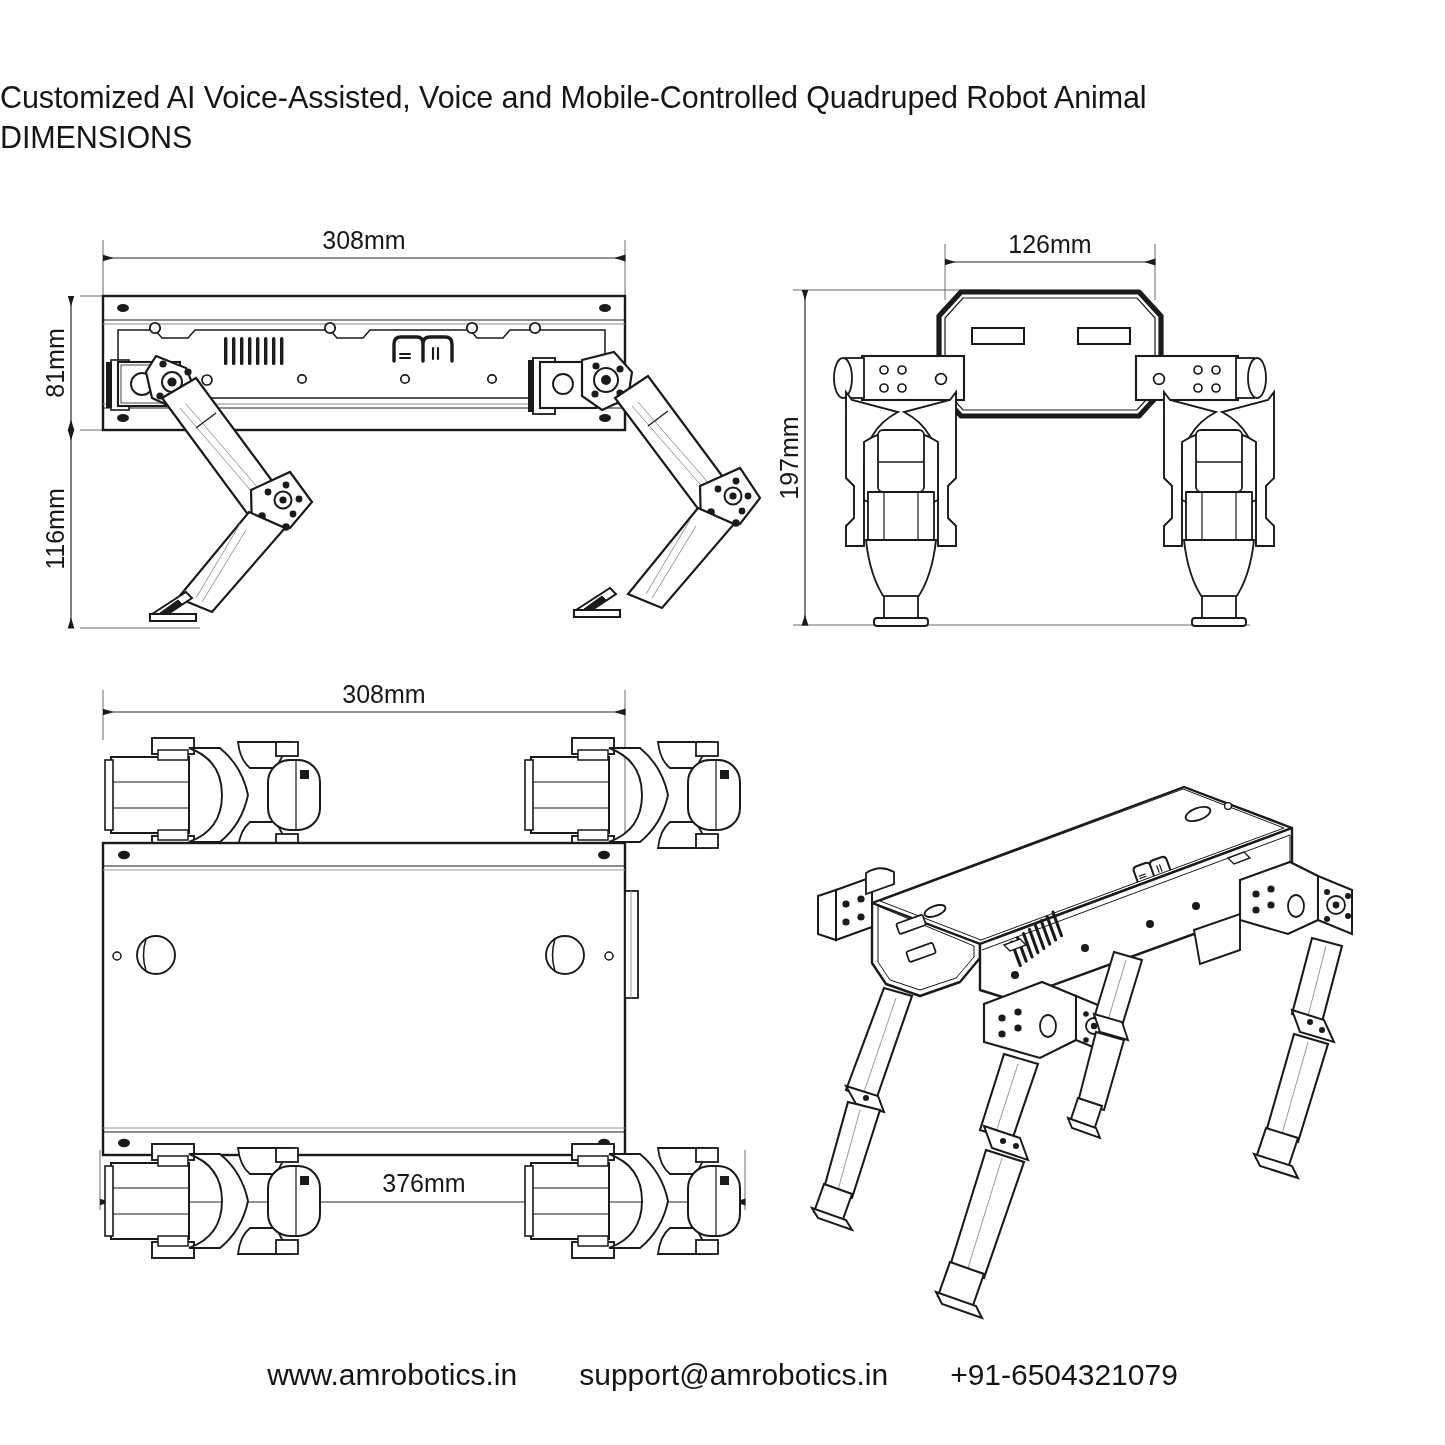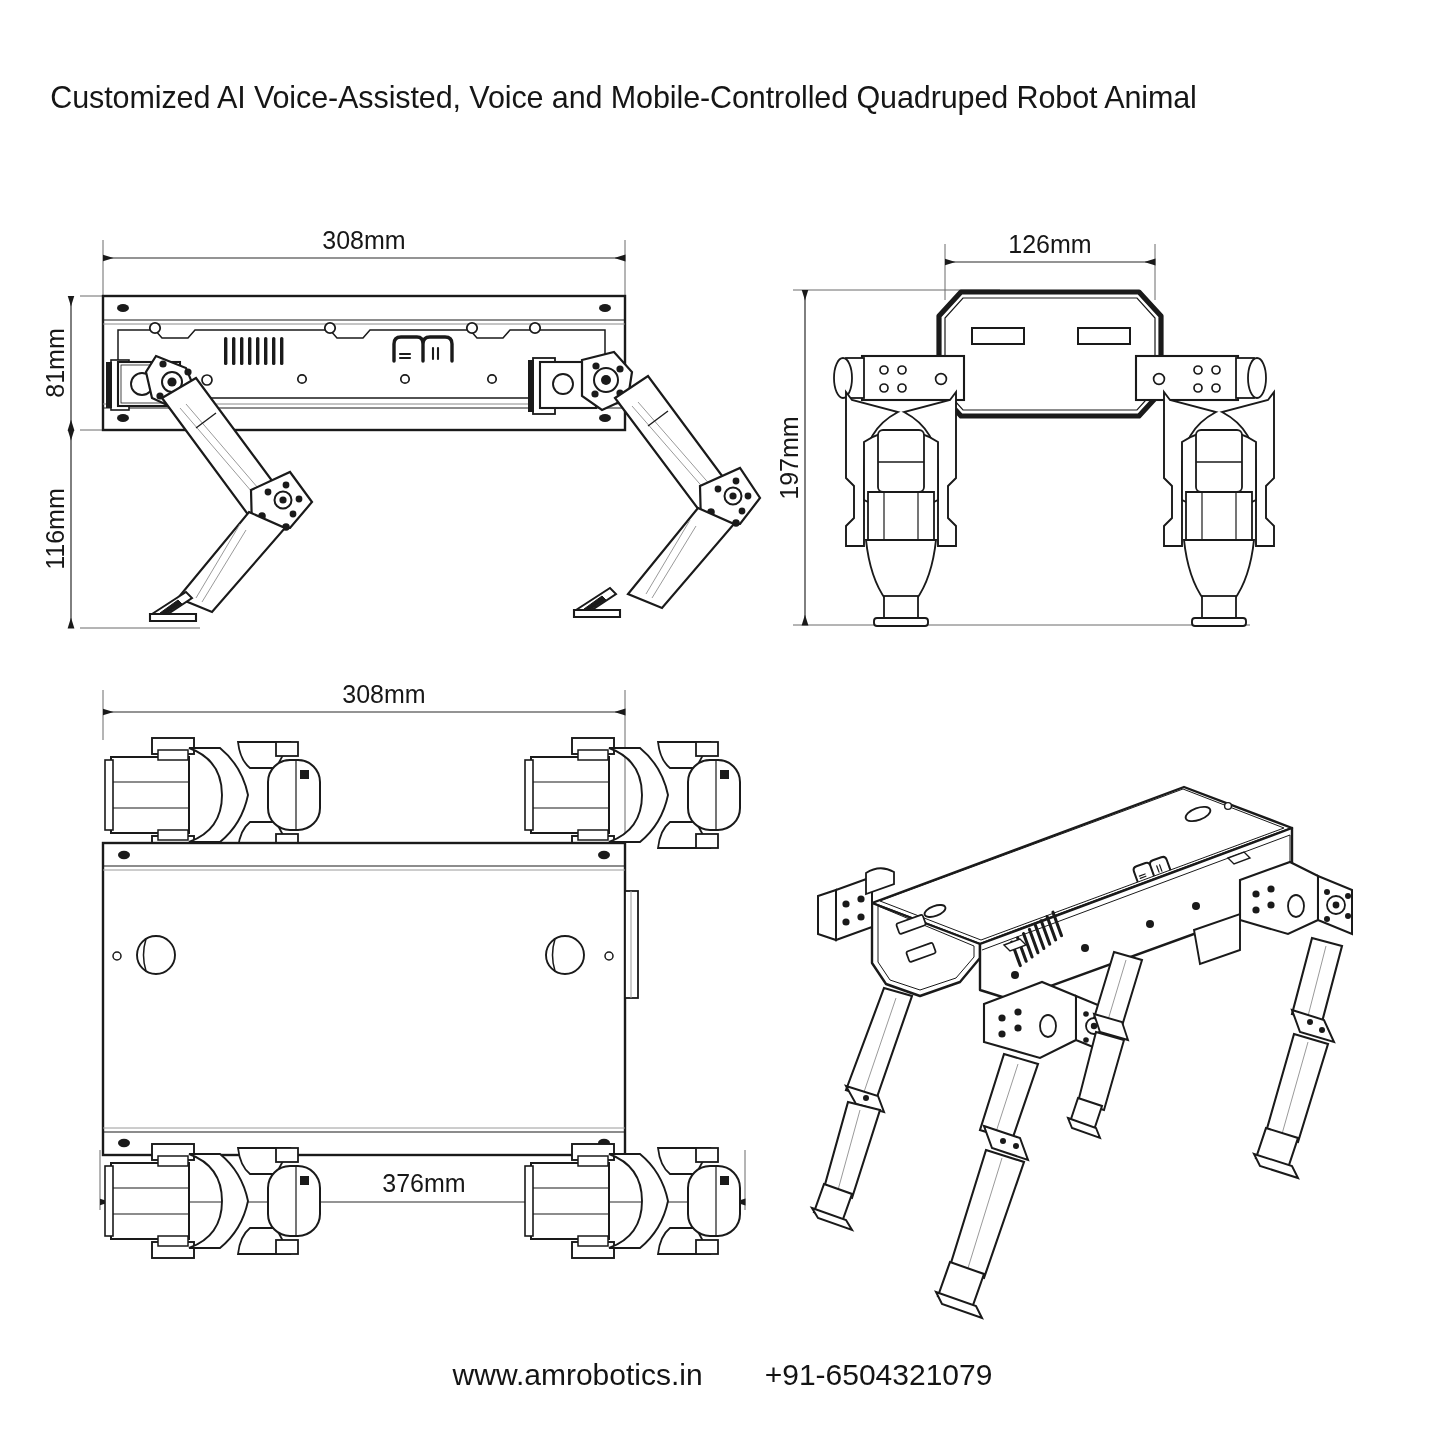--- a/index.html
+++ b/index.html
@@ -20,21 +20,21 @@
     position: absolute;
     left: 0; top: 0;
     width: 1445px;
     height: 1445px;
   }
   .title-block {
     position: absolute;
     left: 0;
     top: 78px;
     width: 1247px;
-    text-align: center;
+    text-align: left;
     line-height: 1.30;
   }
   .title-line {
     font-size: 30.5px;
     font-weight: 400;
     letter-spacing: -0.1px;
     color: #161616;
     white-space: nowrap;
   }
   .footer-block {
@@ -64,20 +64,21 @@
     fill: #171717;
   }
 </style>
 </head>
 <body>
 
 <div id="sheet">
 
   <div class="title-block">
     <div class="title-line">Customized AI Voice-Assisted, Voice and Mobile-Controlled Quadruped Robot Animal</div>
+    <div class="title-line">DIMENSIONS</div>
   </div>
 
   <svg class="drawing" viewBox="0 0 1445 1445">
     <defs>
       <marker id="ar" markerWidth="11" markerHeight="8" refX="10.5" refY="4" orient="auto" markerUnits="userSpaceOnUse">
         <path d="M0,4 L11,0.6 L11,7.4 Z" fill="#1a1a1a"></path>
       </marker>
       <marker id="arS" markerWidth="11" markerHeight="8" refX="0.5" refY="4" orient="auto" markerUnits="userSpaceOnUse">
         <path d="M11,4 L0,0.6 L0,7.4 Z" fill="#1a1a1a"></path>
       </marker>
@@ -530,16 +531,17 @@
         <path d="M1294,1034 L1328,1044 L1298,1142 L1266,1132 Z" fill="#fff" stroke="#1a1a1a" stroke-width="2.1"></path>
         <line x1="1308" y1="1042" x2="1282" y2="1134" stroke="#9a9a9a" stroke-width="1"></line>
         <path d="M1266,1128 L1298,1138 L1288,1168 L1256,1158 Z" fill="#fff" stroke="#1a1a1a" stroke-width="2.1"></path>
         <path d="M1254,1154 L1292,1166 L1298,1178 L1260,1166 Z" fill="#fff" stroke="#1a1a1a" stroke-width="2"></path>
       </g>
     </g>
   </svg>
 
   <div class="footer-block">
     <span class="footer-item">www.amrobotics.in</span>
+    <span class="footer-item">support@amrobotics.in</span>
     <span class="footer-item">+91-6504321079</span>
   </div>
 
 </div>
 
 </body></html>

